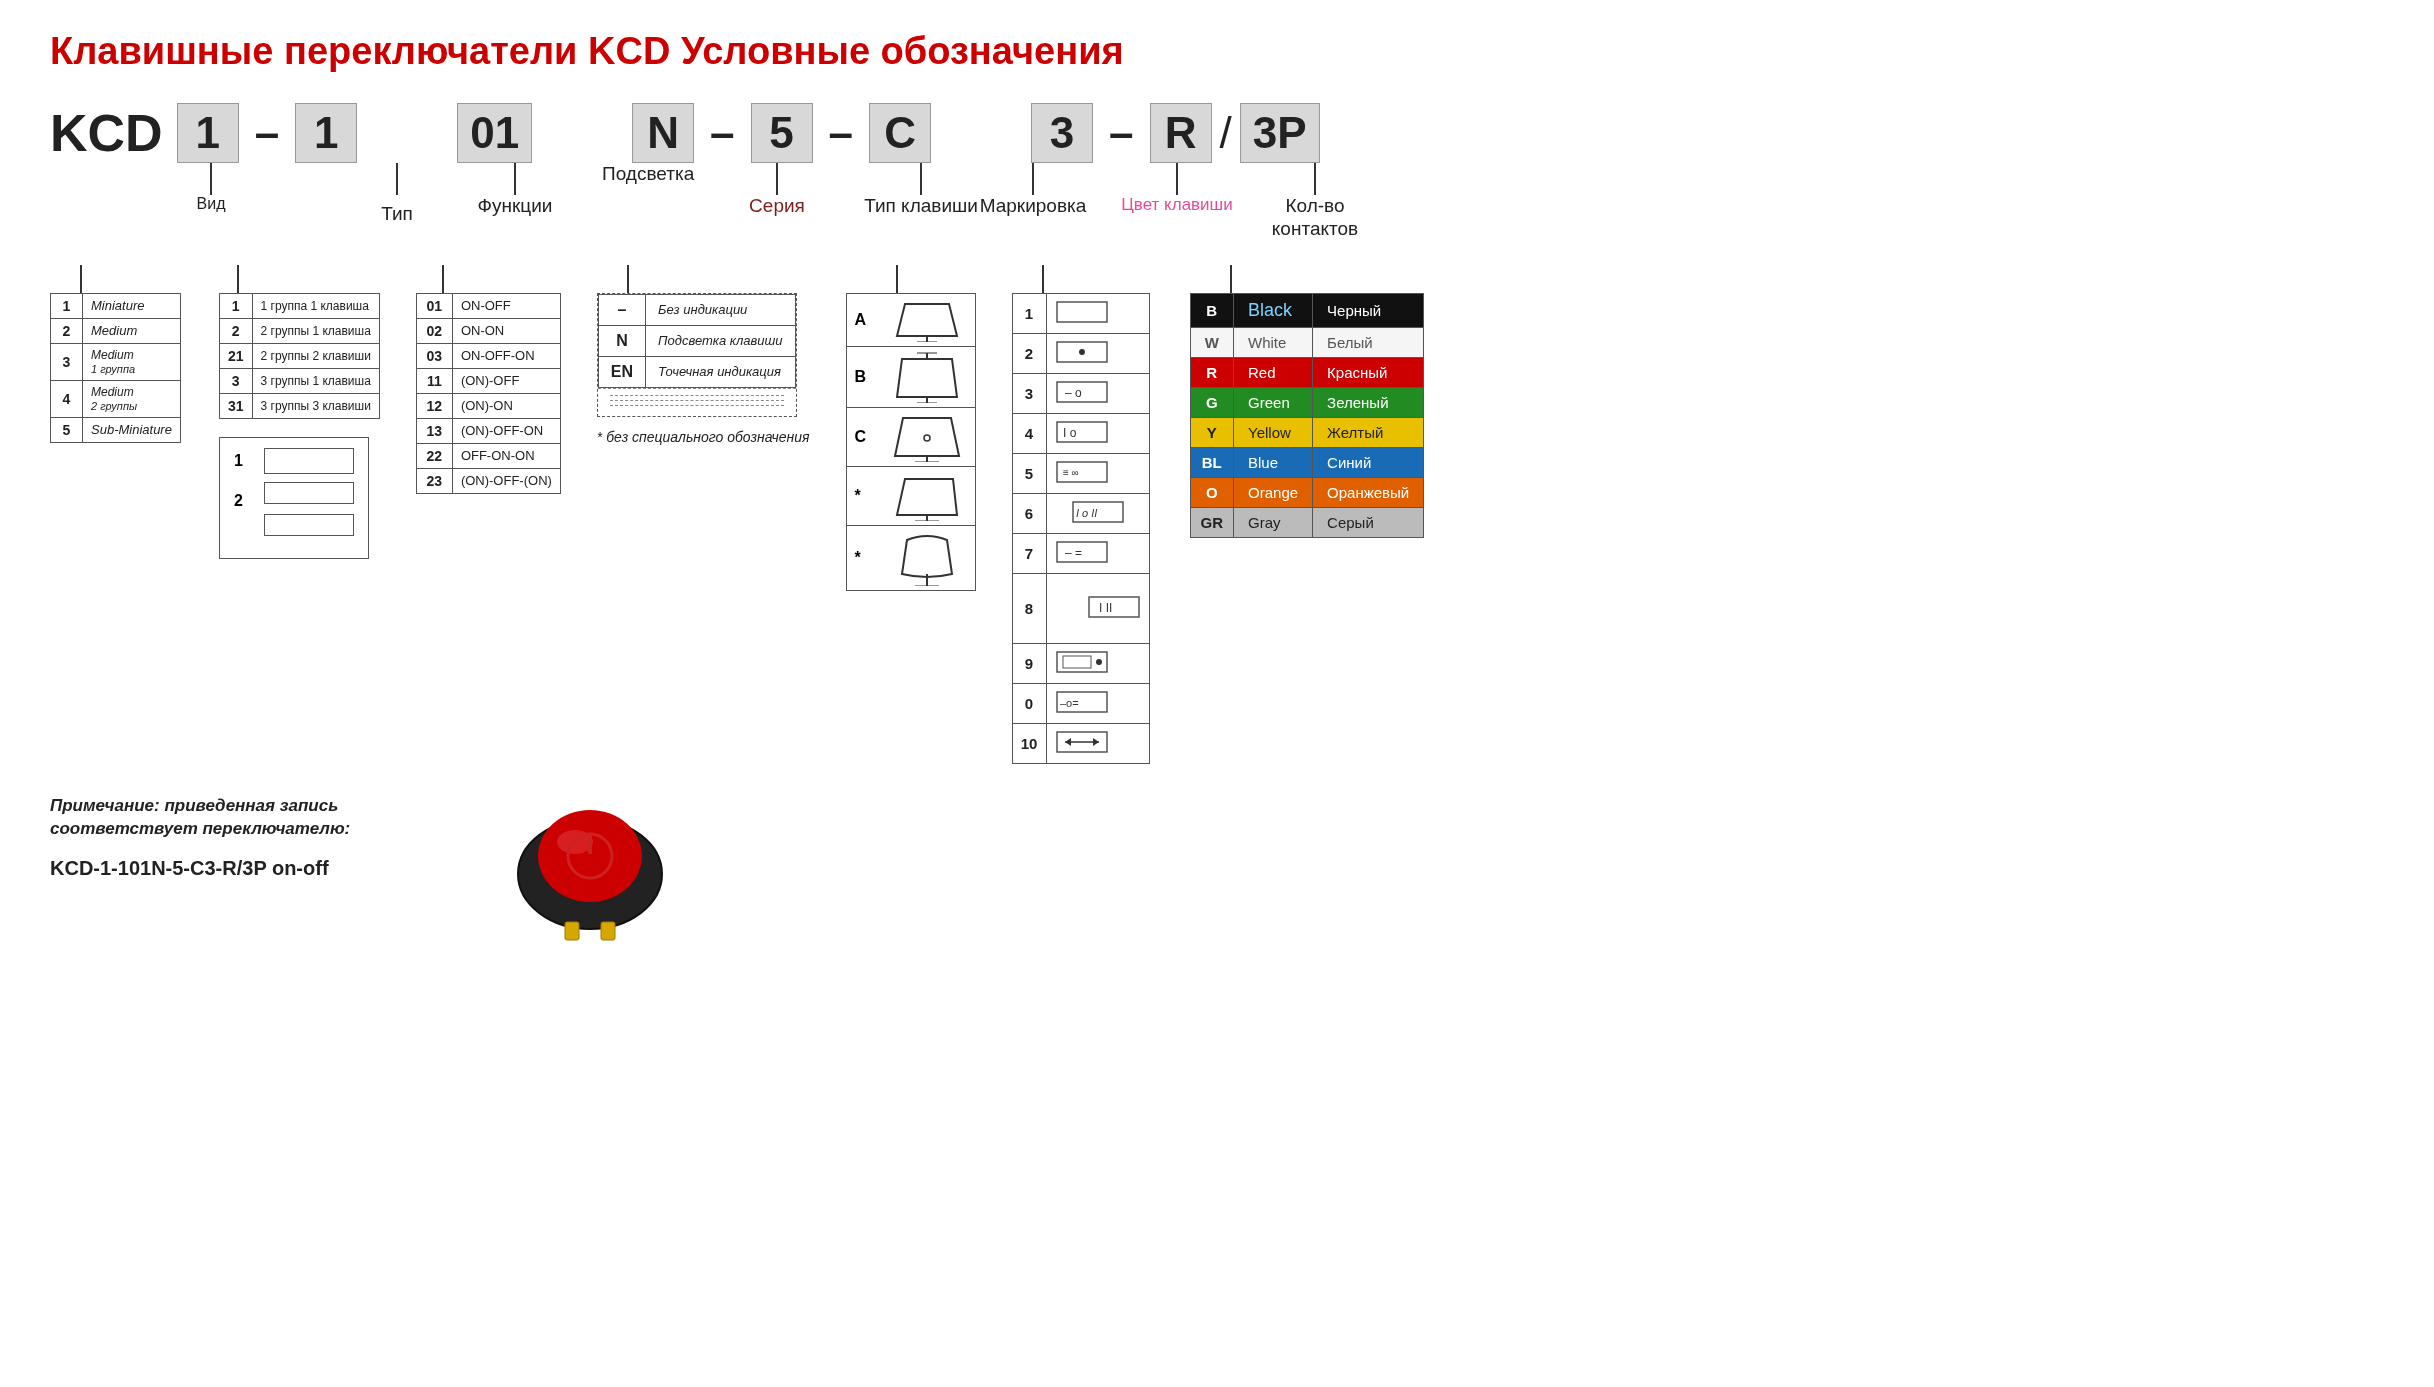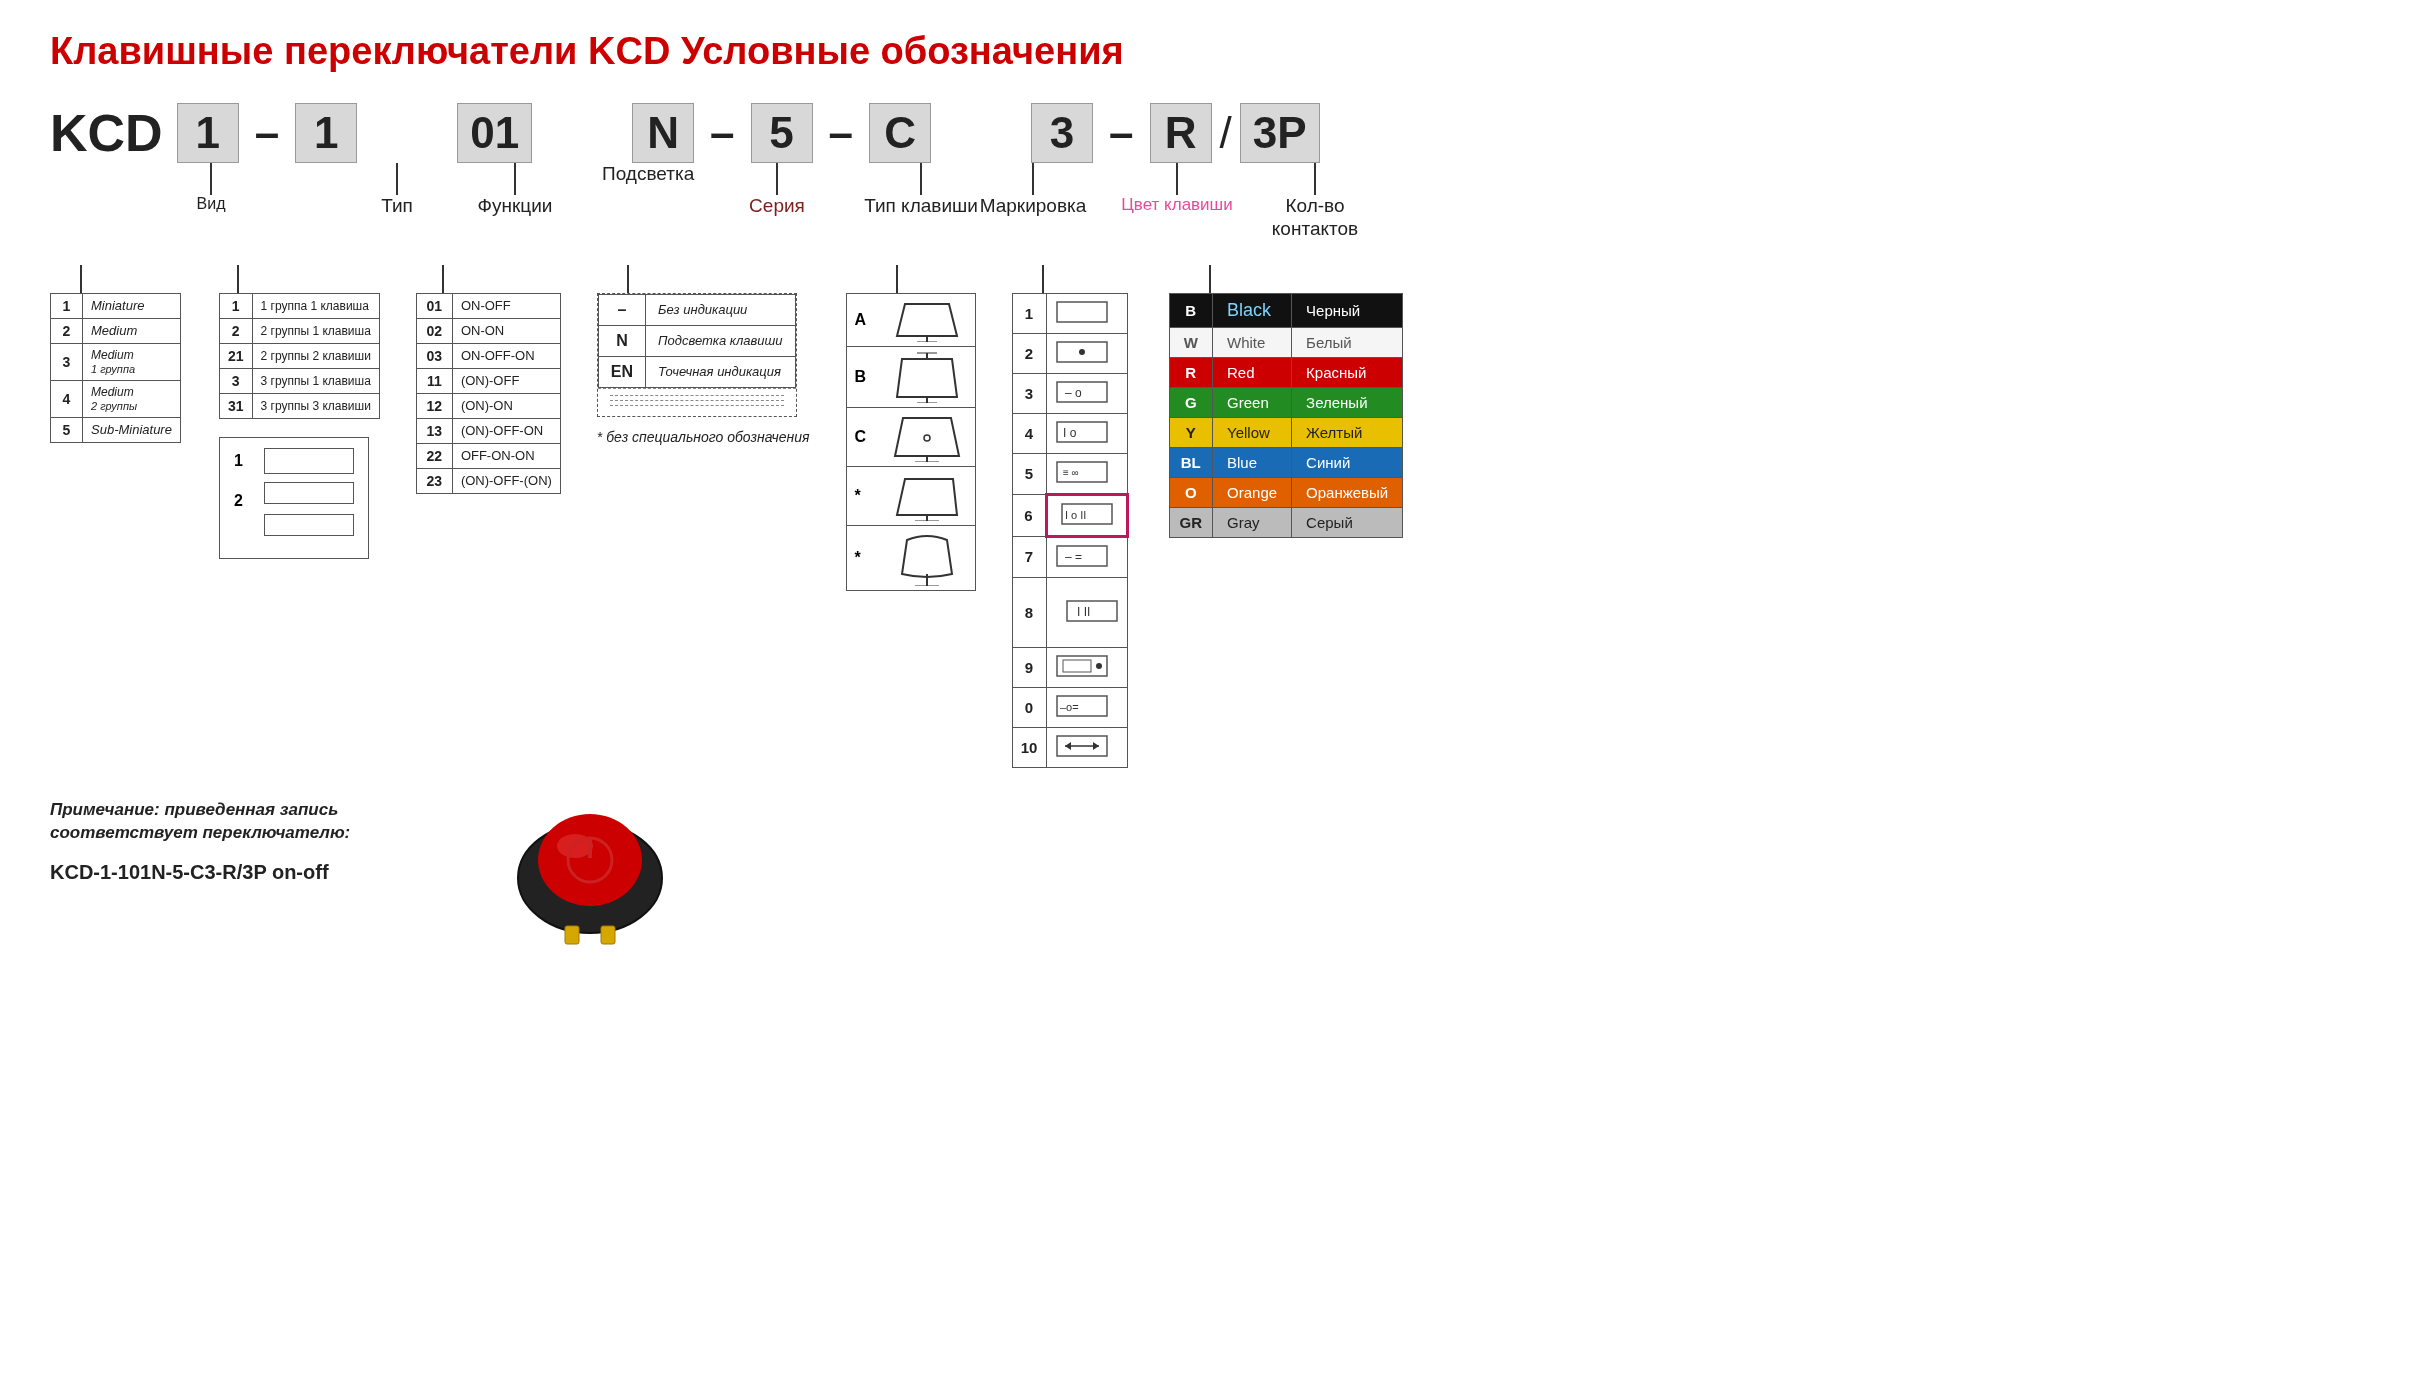--- a/index.html
+++ b/index.html
@@ -198,21 +198,21 @@
 
       <div style="min-width:130px;"></div>
 
       <div style="display:flex;flex-direction:column;align-items:center;width:62px;">
         <div style="width:2px;height:32px;background:#333;"></div>
         <div style="font-size:16px;color:#222;">Вид</div>
       </div>
 
       <div style="width:124px;"></div>
 
-      <div style="display:flex;flex-direction:column;align-items:center;width:62px;">
+      <div style="display:flex;flex-direction:column;align-items:center;width:62px;gap:8px;">
         <div style="width:2px;height:32px;background:#333;"></div>
         <div style="font-size:19px;color:#222;">Тип</div>
       </div>
 
       <div style="width:50px;"></div>
 
       <div style="display:flex;flex-direction:column;align-items:center;width:74px;">
         <div style="width:2px;height:32px;background:#333;"></div>
         <div style="font-size:19px;color:#222;">Функции</div>
       </div>
@@ -510,21 +510,21 @@
           <td style="border:1px solid #555;padding:4px 8px;font-weight:bold;text-align:center;font-size:15px;">5</td>
           <td style="border:1px solid #555;padding:4px 8px;">
             <svg width="54" height="28" viewBox="0 0 54 28">
               <rect x="2" y="4" width="50" height="20" fill="none" stroke="#555" stroke-width="1.5"></rect>
               <text x="8" y="18" font-size="10" fill="#333">≡  ∞</text>
             </svg>
           </td>
         </tr>
         <tr>
           <td style="border:1px solid #555;padding:4px 8px;font-weight:bold;text-align:center;font-size:15px;">6</td>
-          <td style="border:3px solid #be185d;padding:4px 12px;">
+          <td style="border:1px solid #be185d;padding:4px 24px;font-style:italic;">
             <svg width="54" height="28" viewBox="0 0 54 28">
               <rect x="2" y="4" width="50" height="20" fill="none" stroke="#555" stroke-width="1.5"></rect>
               <text x="5" y="19" font-size="11" fill="#333">I  o  II</text>
             </svg>
           </td>
         </tr>
         <tr>
           <td style="border:1px solid #555;padding:4px 8px;font-weight:bold;text-align:center;font-size:15px;">7</td>
           <td style="border:1px solid #555;padding:4px 8px;">
             <svg width="54" height="28" viewBox="0 0 54 28">

